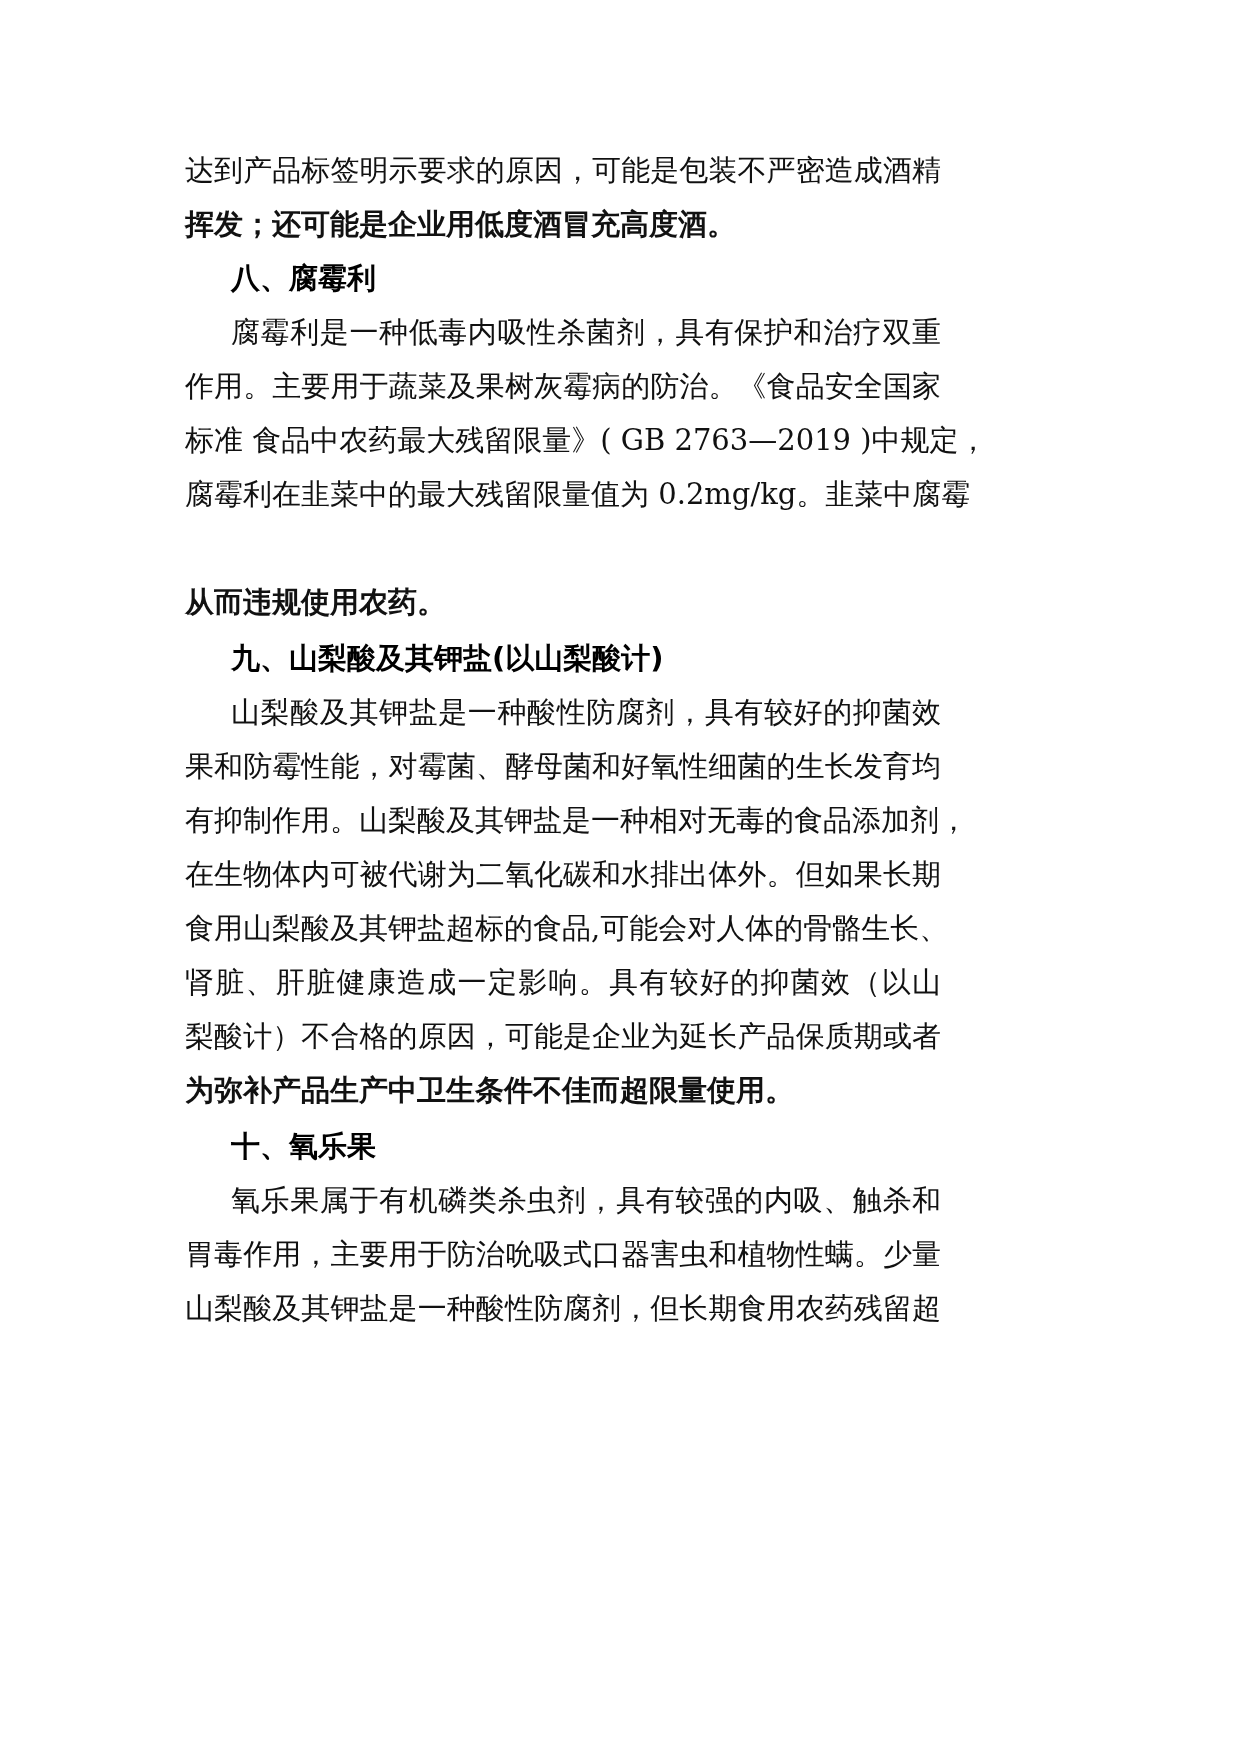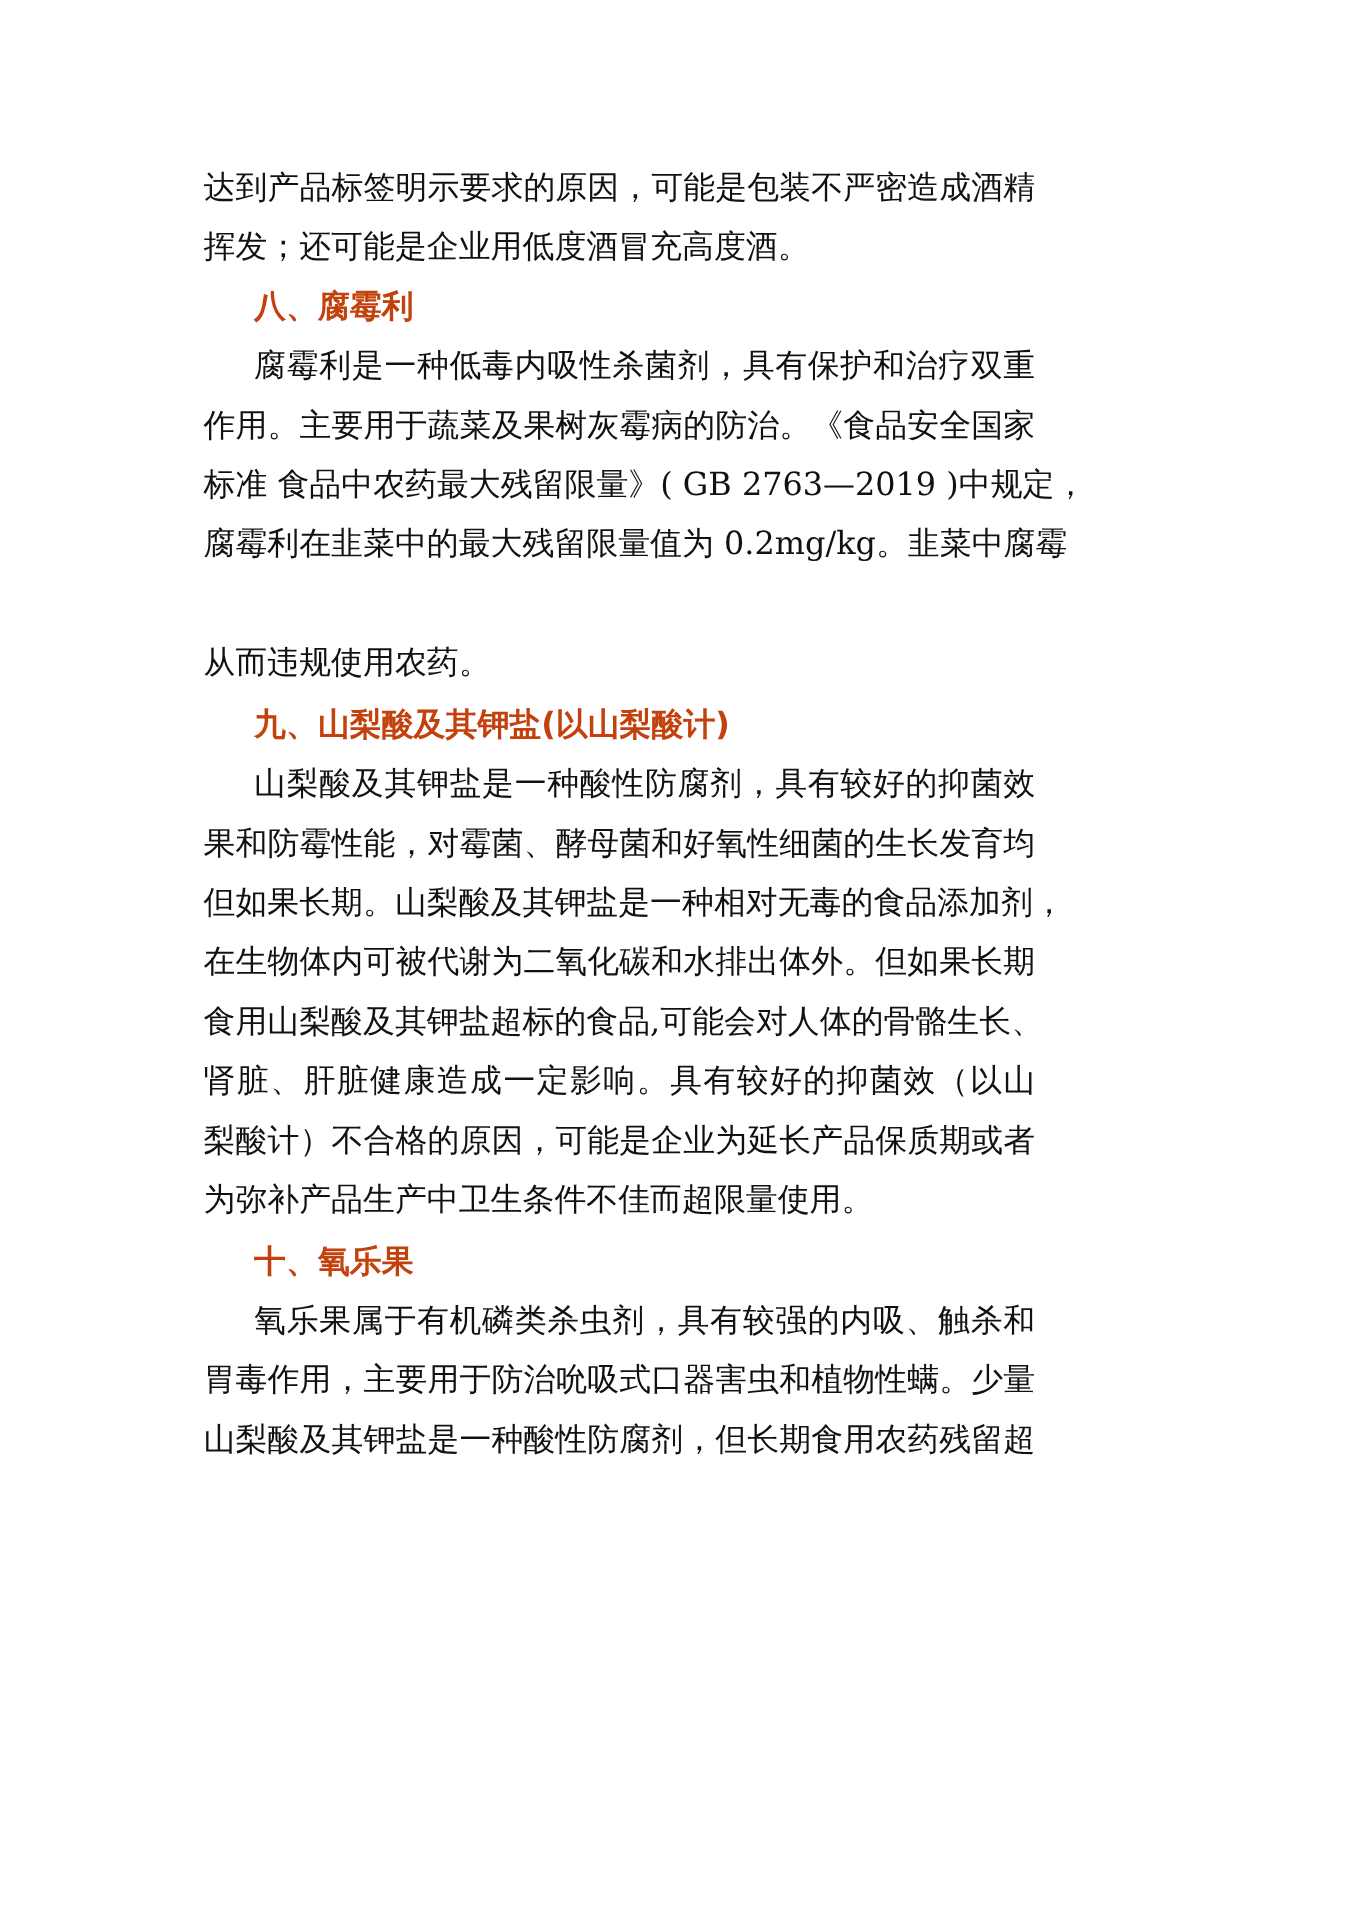--- a/index.html
+++ b/index.html
@@ -13,30 +13,30 @@
       font-family: "DejaVu Serif", "Liberation Serif", serif;
       font-size: 29px;
       line-height: 40px;
       color: #111;
       white-space: nowrap;
       text-align: justify;
       text-align-last: justify;
       letter-spacing: 0px;
     }
     .line.indent { left: 231px; width: 710px; }
-    .line.last { text-align-last: left; }
+    .line.last { text-align-last: left; font-weight: bold; }
     .heading {
       position: absolute;
       left: 231px;
       height: 40px;
       font-family: "DejaVu Sans", "Liberation Sans", sans-serif;
       font-size: 29px;
       line-height: 40px;
       font-weight: bold;
-      color: #c2410c;
+      color: #000000;
       white-space: nowrap;
     }
   </style>
 </head>
 <body>
 
 <div class="page">
 
   <div class="line" style="top:150px">达到产品标签明示要求的原因，可能是包装不严密造成酒精</div>
   <div class="line last" style="top:204px">挥发；还可能是企业用低度酒冒充高度酒。</div>
@@ -44,21 +44,21 @@
   <div class="heading" style="top:258px">八、腐霉利</div>
   <div class="line indent" style="top:312px">腐霉利是一种低毒内吸性杀菌剂，具有保护和治疗双重</div>
   <div class="line" style="top:366px">作用。主要用于蔬菜及果树灰霉病的防治。《食品安全国家</div>
   <div class="line" style="top:420px">标准  食品中农药最大残留限量》( GB 2763—2019 )中规定，</div>
   <div class="line" style="top:474px">腐霉利在韭菜中的最大残留限量值为 0.2mg/kg。韭菜中腐霉</div>
   <div class="line last" style="top:582px">从而违规使用农药。</div>
 
   <div class="heading" style="top:638px">九、山梨酸及其钾盐(以山梨酸计)</div>
   <div class="line indent" style="top:692px">山梨酸及其钾盐是一种酸性防腐剂，具有较好的抑菌效</div>
   <div class="line" style="top:746px">果和防霉性能，对霉菌、酵母菌和好氧性细菌的生长发育均</div>
-  <div class="line" style="top:800px">但如果长期。山梨酸及其钾盐是一种相对无毒的食品添加剂，</div>
+  <div class="line" style="top:800px">有抑制作用。山梨酸及其钾盐是一种相对无毒的食品添加剂，</div>
   <div class="line" style="top:854px">在生物体内可被代谢为二氧化碳和水排出体外。但如果长期</div>
   <div class="line" style="top:908px">食用山梨酸及其钾盐超标的食品,可能会对人体的骨骼生长、</div>
   <div class="line" style="top:962px">肾脏、肝脏健康造成一定影响。具有较好的抑菌效（以山</div>
   <div class="line" style="top:1016px">梨酸计）不合格的原因，可能是企业为延长产品保质期或者</div>
   <div class="line last" style="top:1070px">为弥补产品生产中卫生条件不佳而超限量使用。</div>
 
   <div class="heading" style="top:1126px">十、氧乐果</div>
   <div class="line indent" style="top:1180px">氧乐果属于有机磷类杀虫剂，具有较强的内吸、触杀和</div>
   <div class="line" style="top:1234px">胃毒作用，主要用于防治吮吸式口器害虫和植物性螨。少量</div>
   <div class="line" style="top:1288px">山梨酸及其钾盐是一种酸性防腐剂，但长期食用农药残留超</div>

